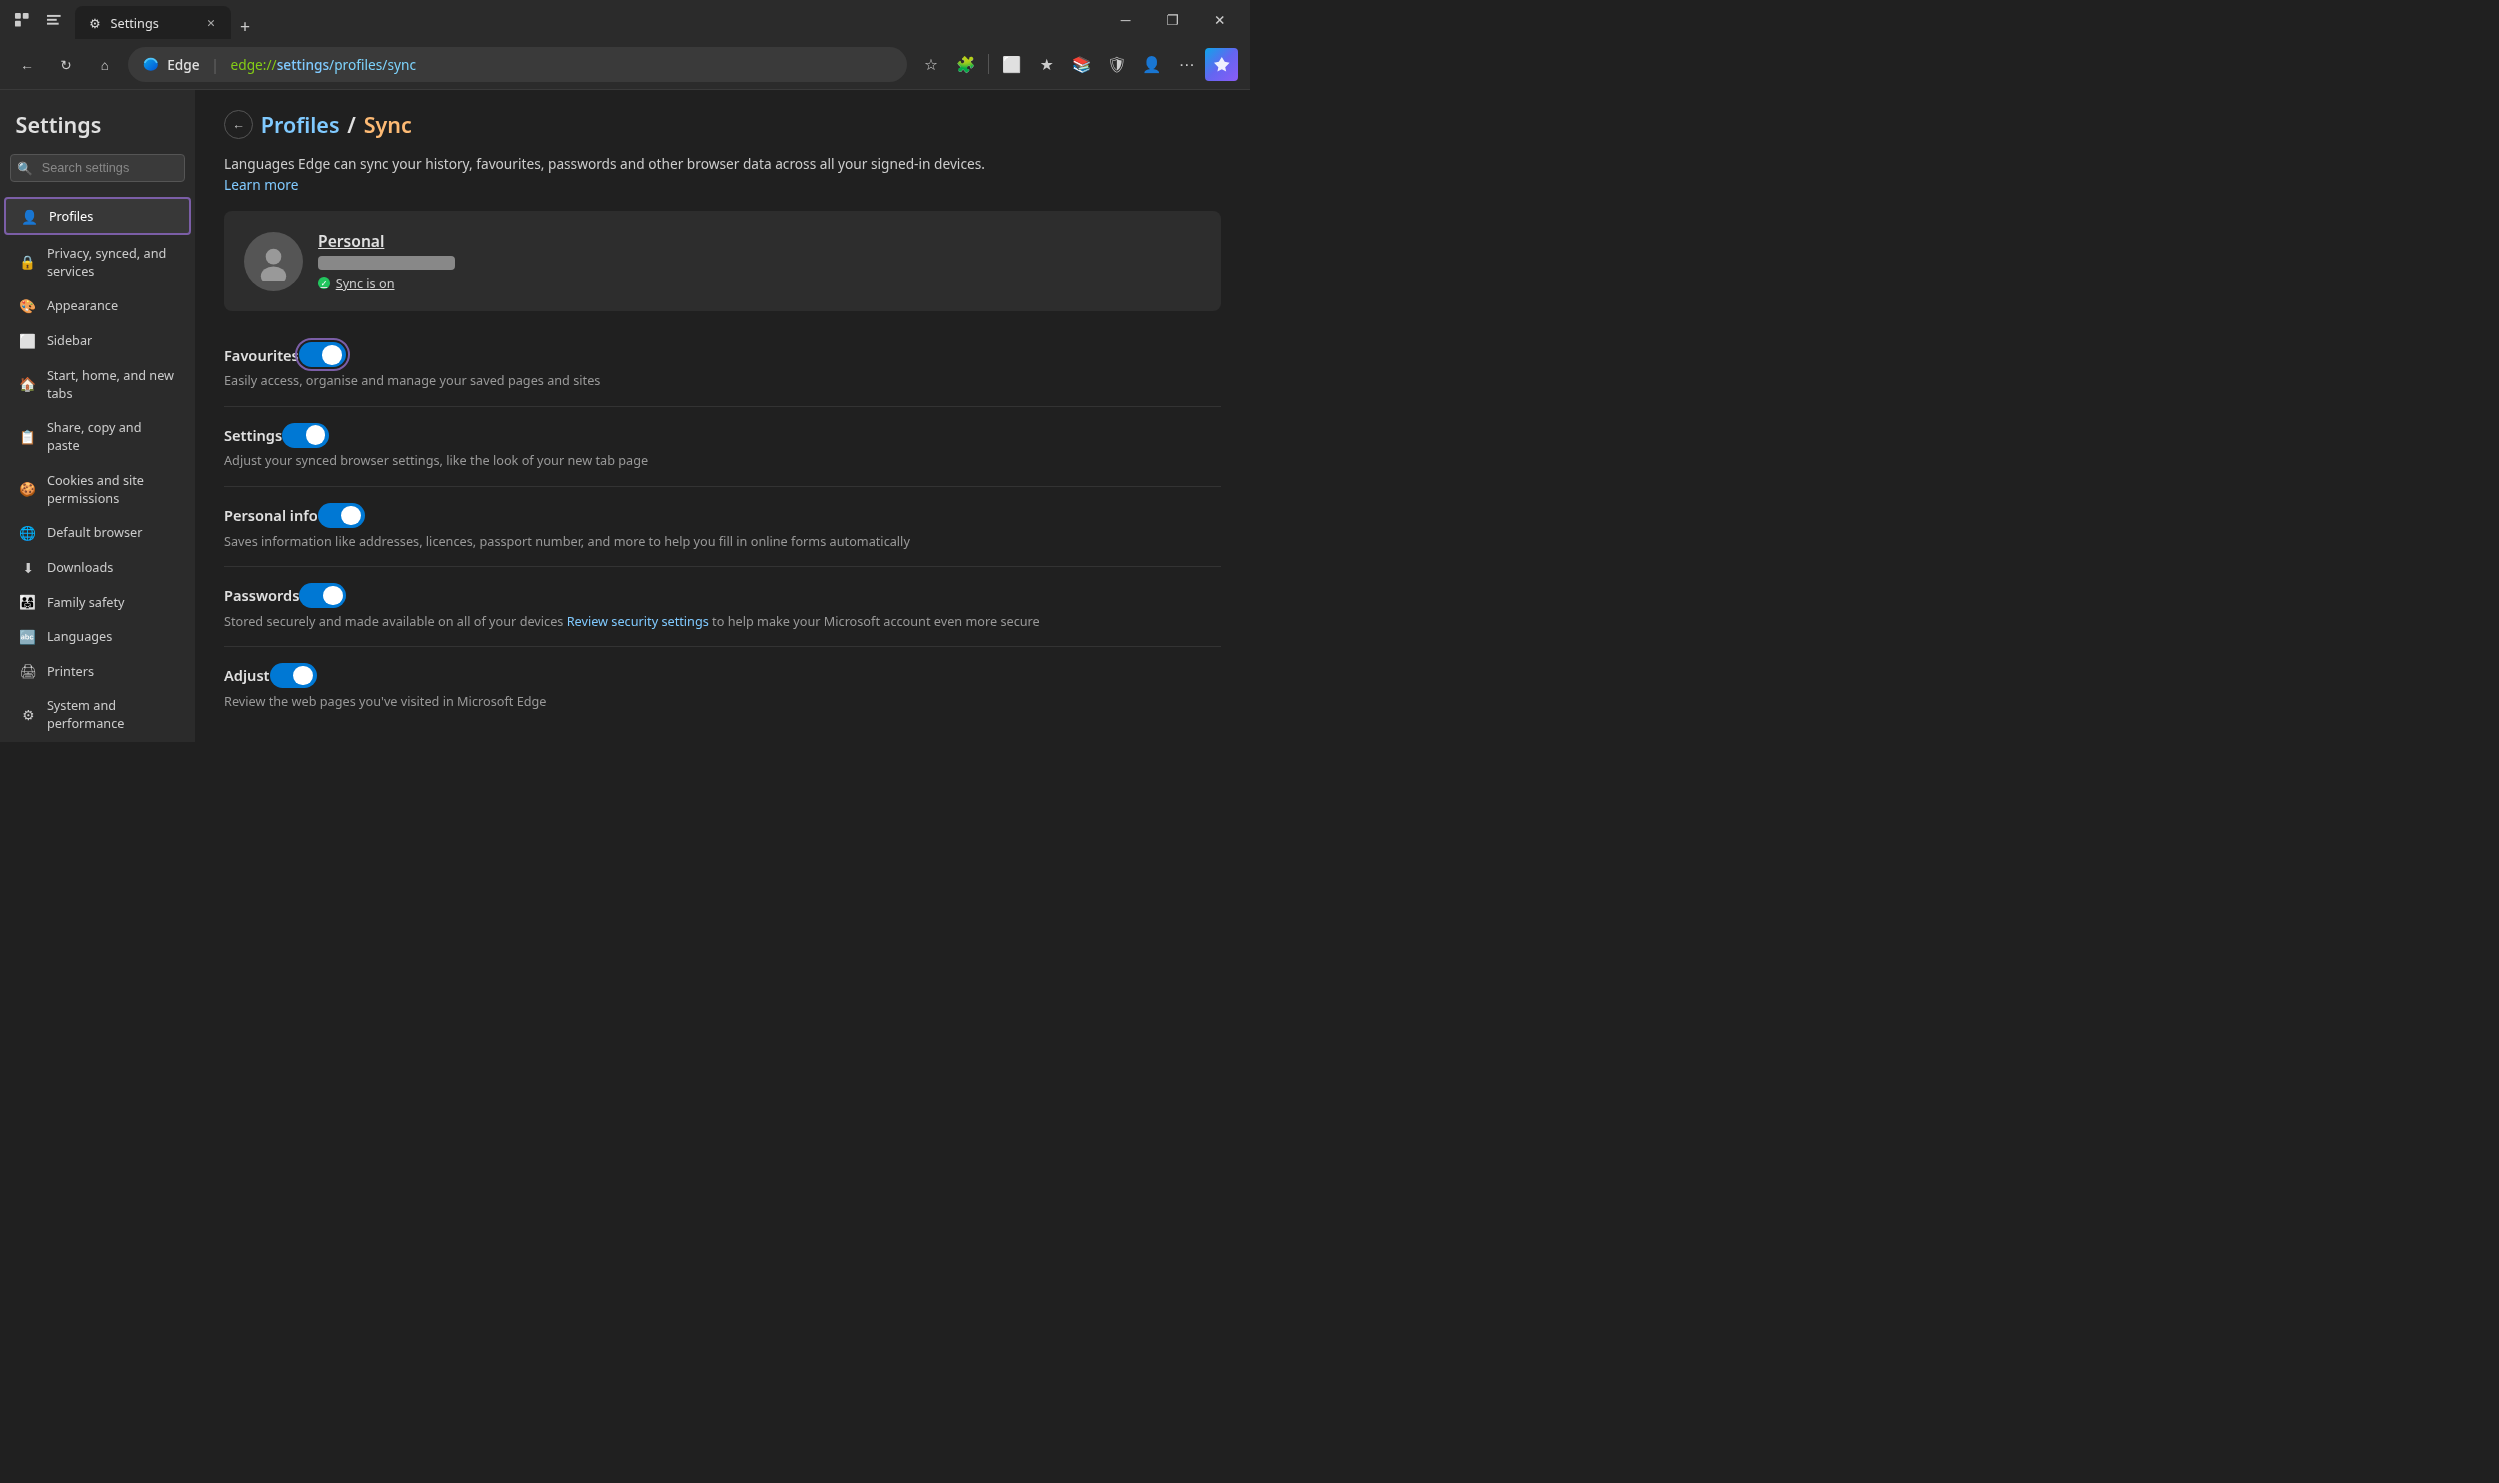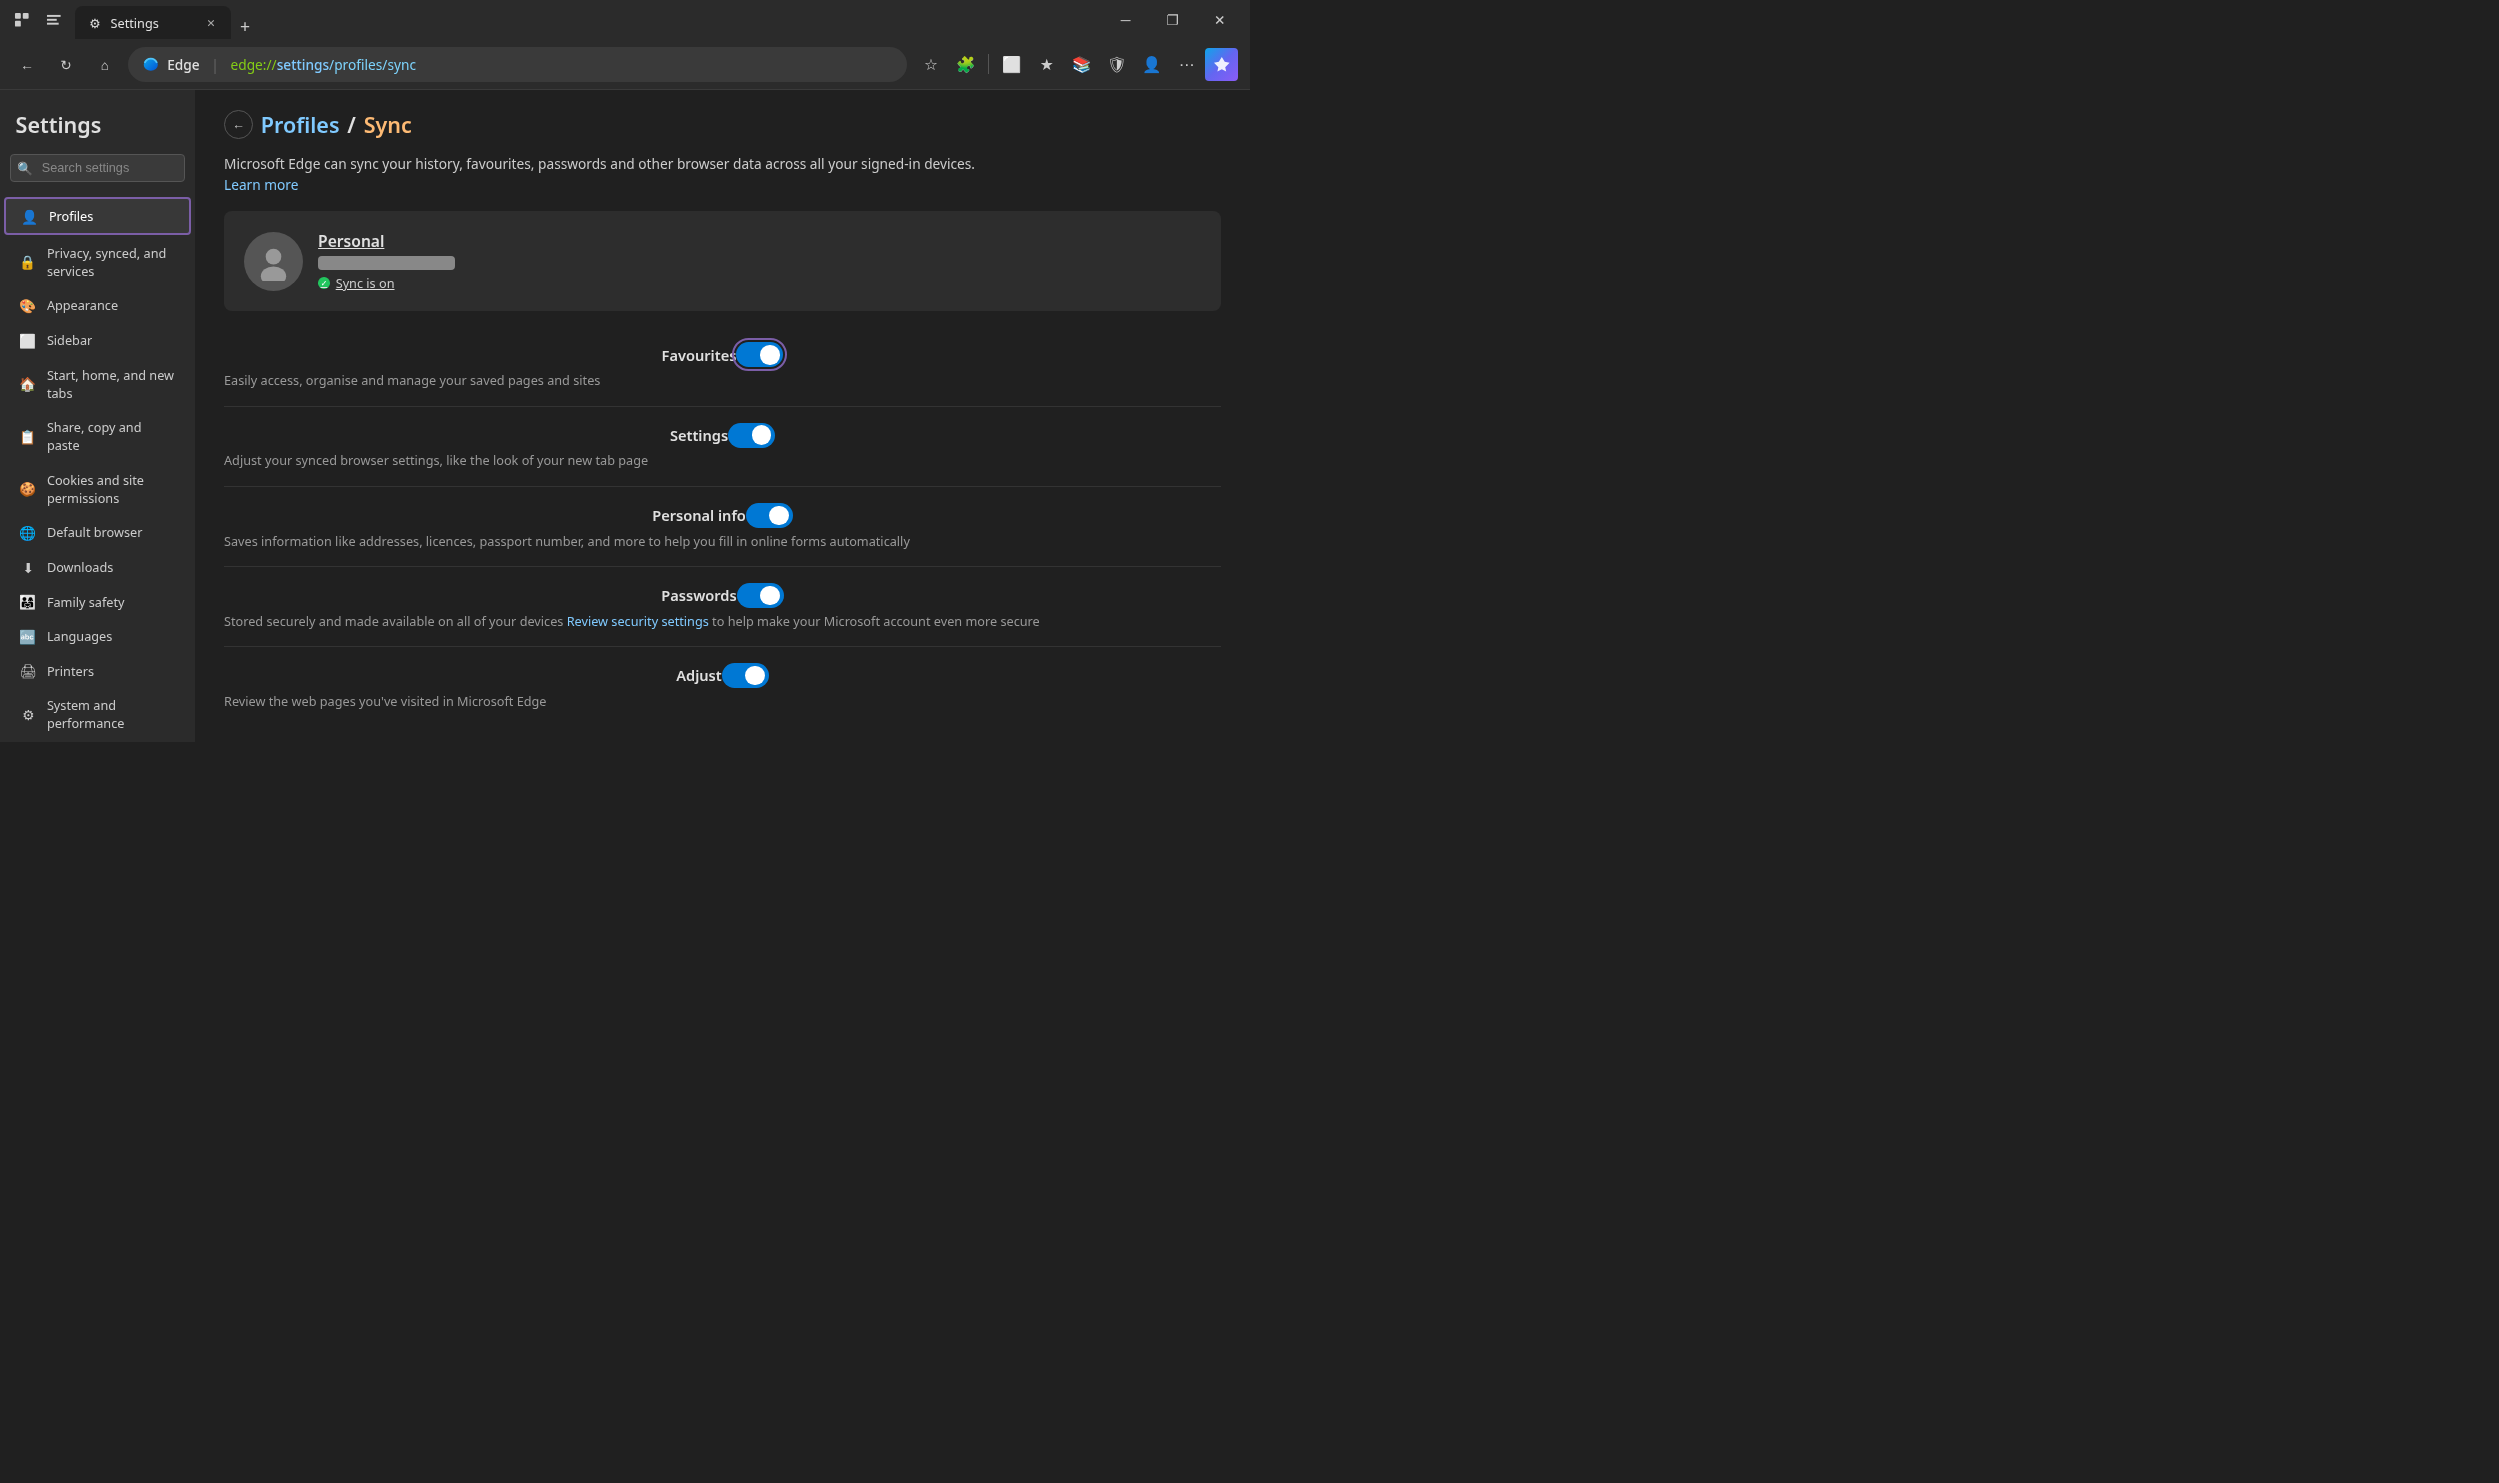--- a/index.html
+++ b/index.html
@@ -372,21 +372,21 @@
 
     
     .sync-item {
       border-bottom: 1px solid #333;
       padding: 15.6px 0;
     }
     .sync-item:last-child { border-bottom: none; }
     .sync-item-header {
       display: flex;
       align-items: center;
-      justify-content: center;
+      justify-content: flex-start;
       margin-bottom: 3.9px;
     }
     .sync-item-title {
       font-size: 14.6px;
       font-weight: 600;
       color: #e0e0e0;
     }
     .sync-item-desc {
       font-size: 12.7px;
       color: #999;
@@ -572,21 +572,21 @@
 
   <div class="content">
     <div class="breadcrumb">
       <div class="back-btn">←</div>
       <span class="breadcrumb-profiles">Profiles</span>
       <span class="breadcrumb-separator">/</span>
       <span class="breadcrumb-current">Sync</span>
     </div>
 
     <p class="sync-intro">
-      <span>Microsoft Edge can sync your history, favourites, passwords and other browser data across all your signed-in devices.</span><br>
+      <span>Languages Edge can sync your history, favourites, passwords and other browser data across all your signed-in devices.</span><br>
       <a href="#">Learn more</a>
     </p>
 
     <div class="profile-card">
       <div class="avatar">
         <svg viewBox="0 0 40 40">
           <circle cx="20" cy="15" r="8" fill="#999"></circle>
           <ellipse cx="20" cy="35" rx="13" ry="10" fill="#999"></ellipse>
         </svg>
       </div>

